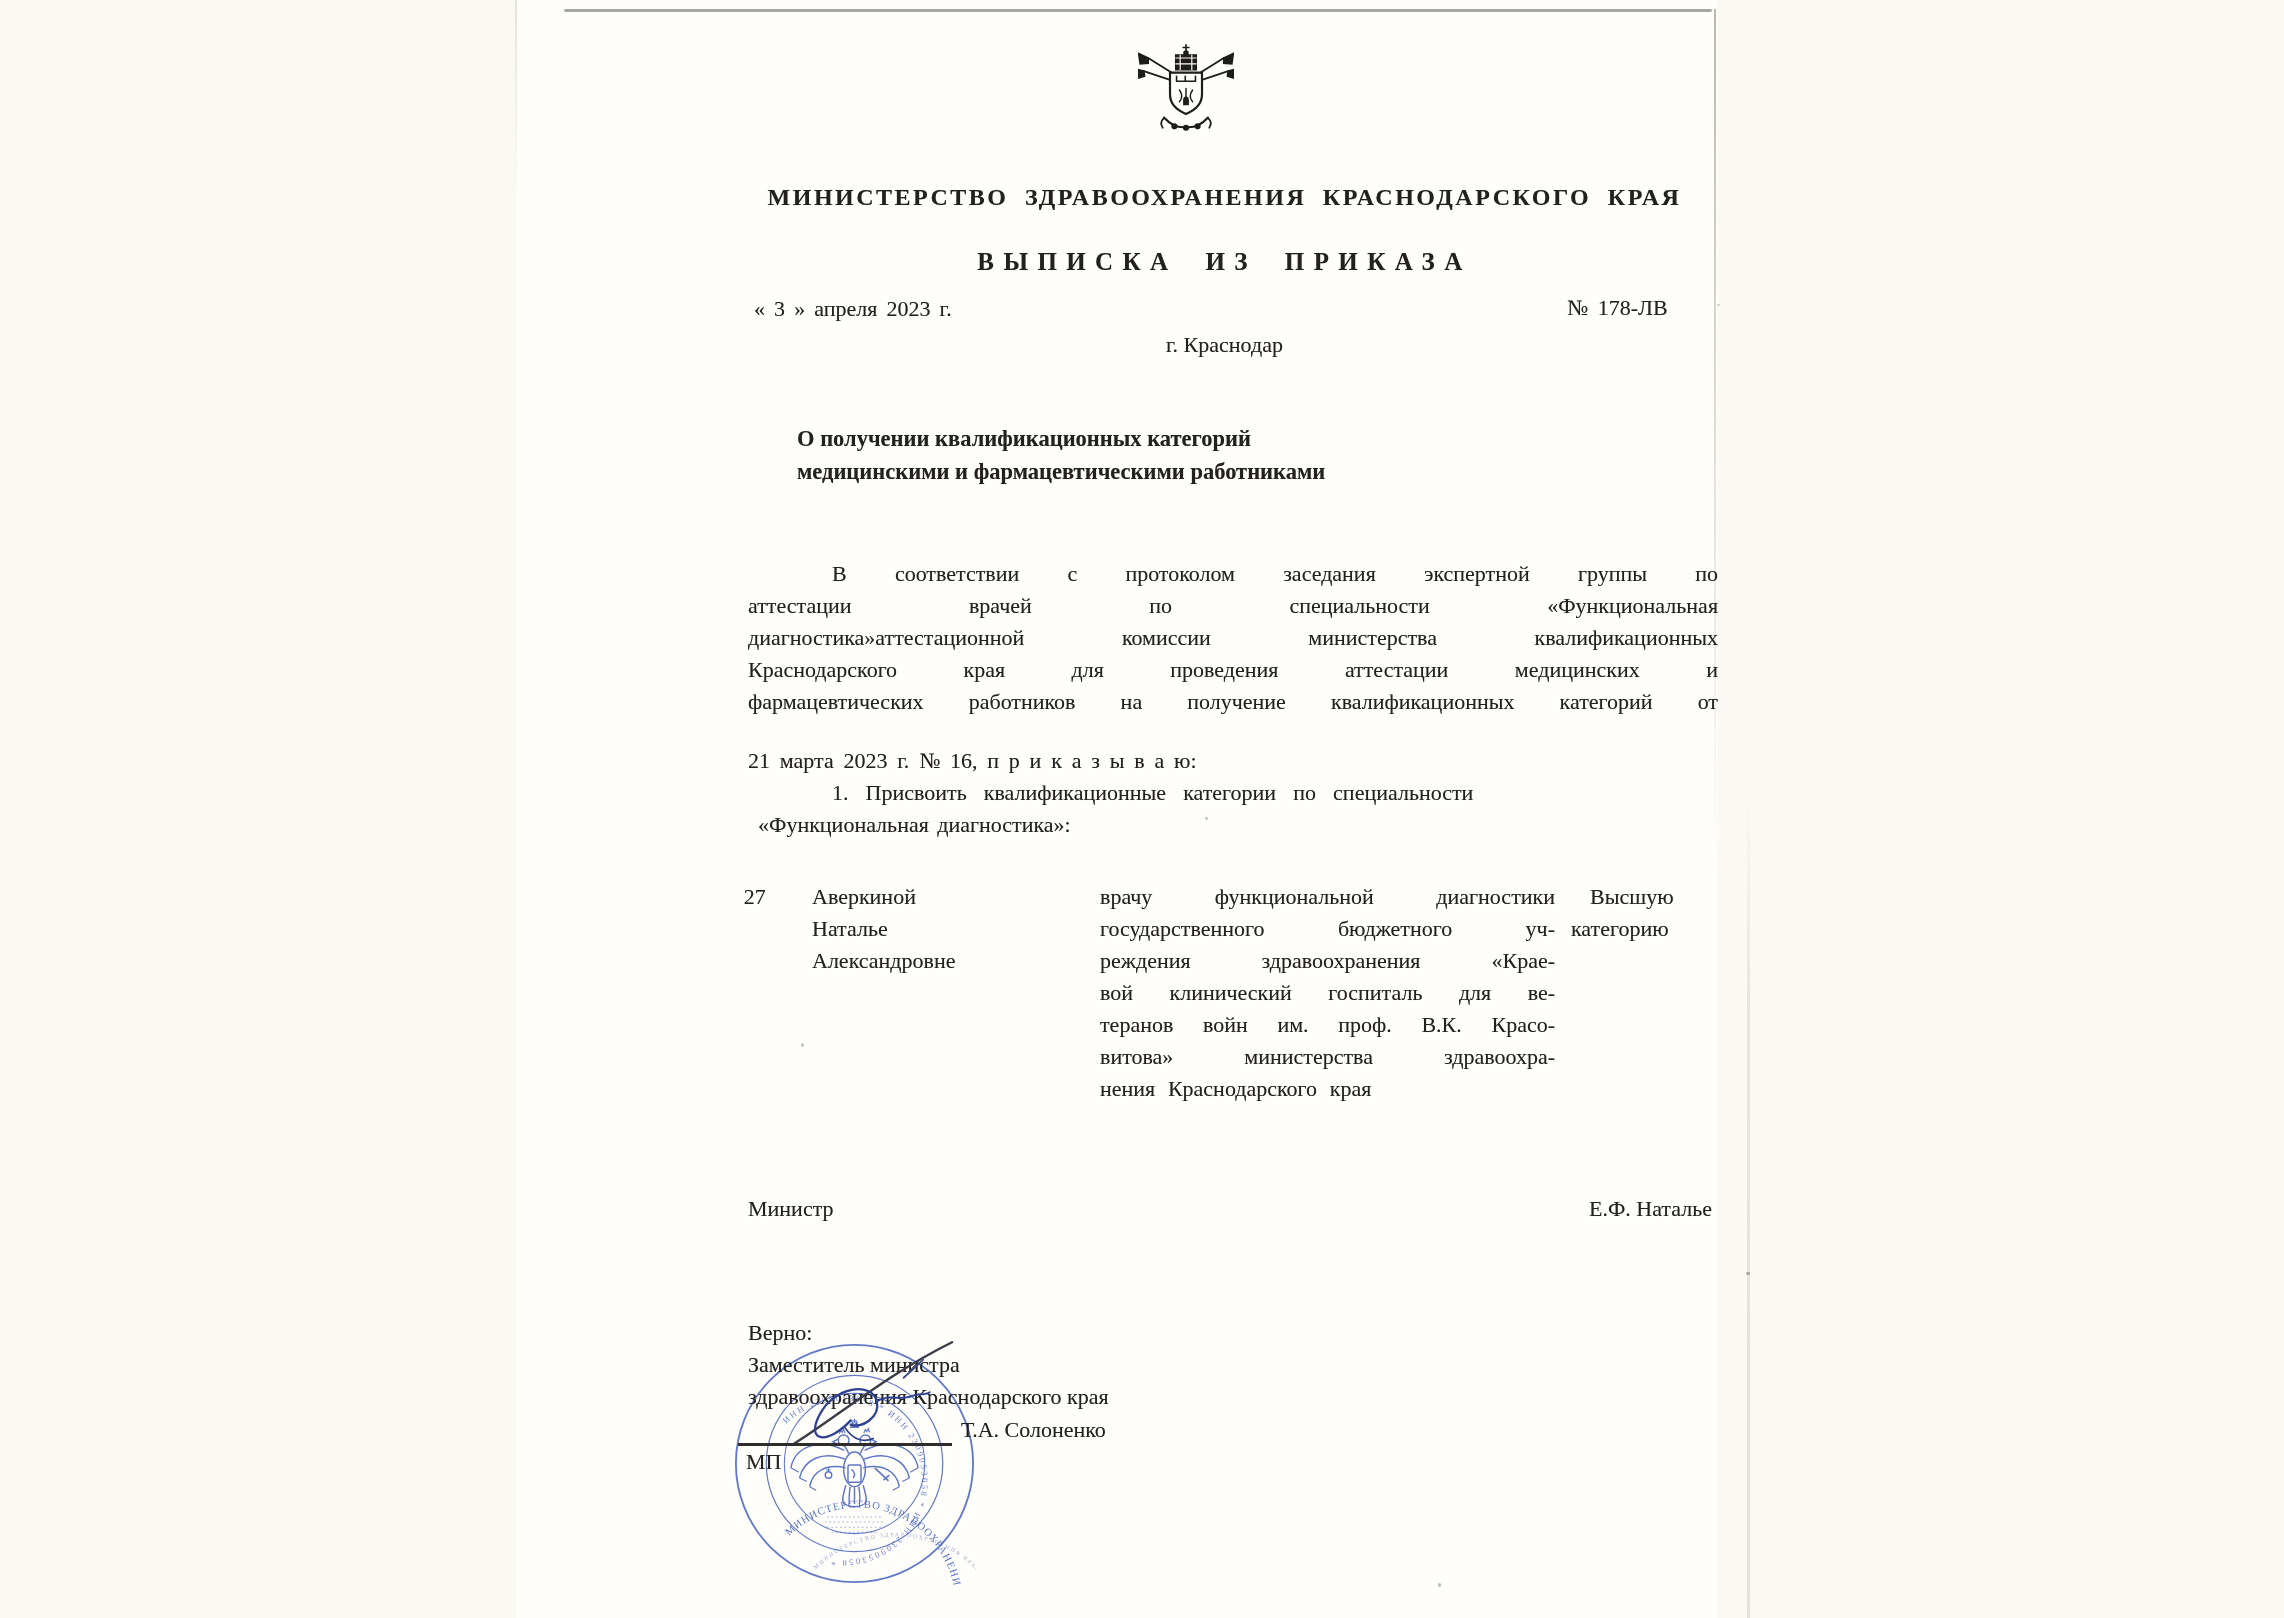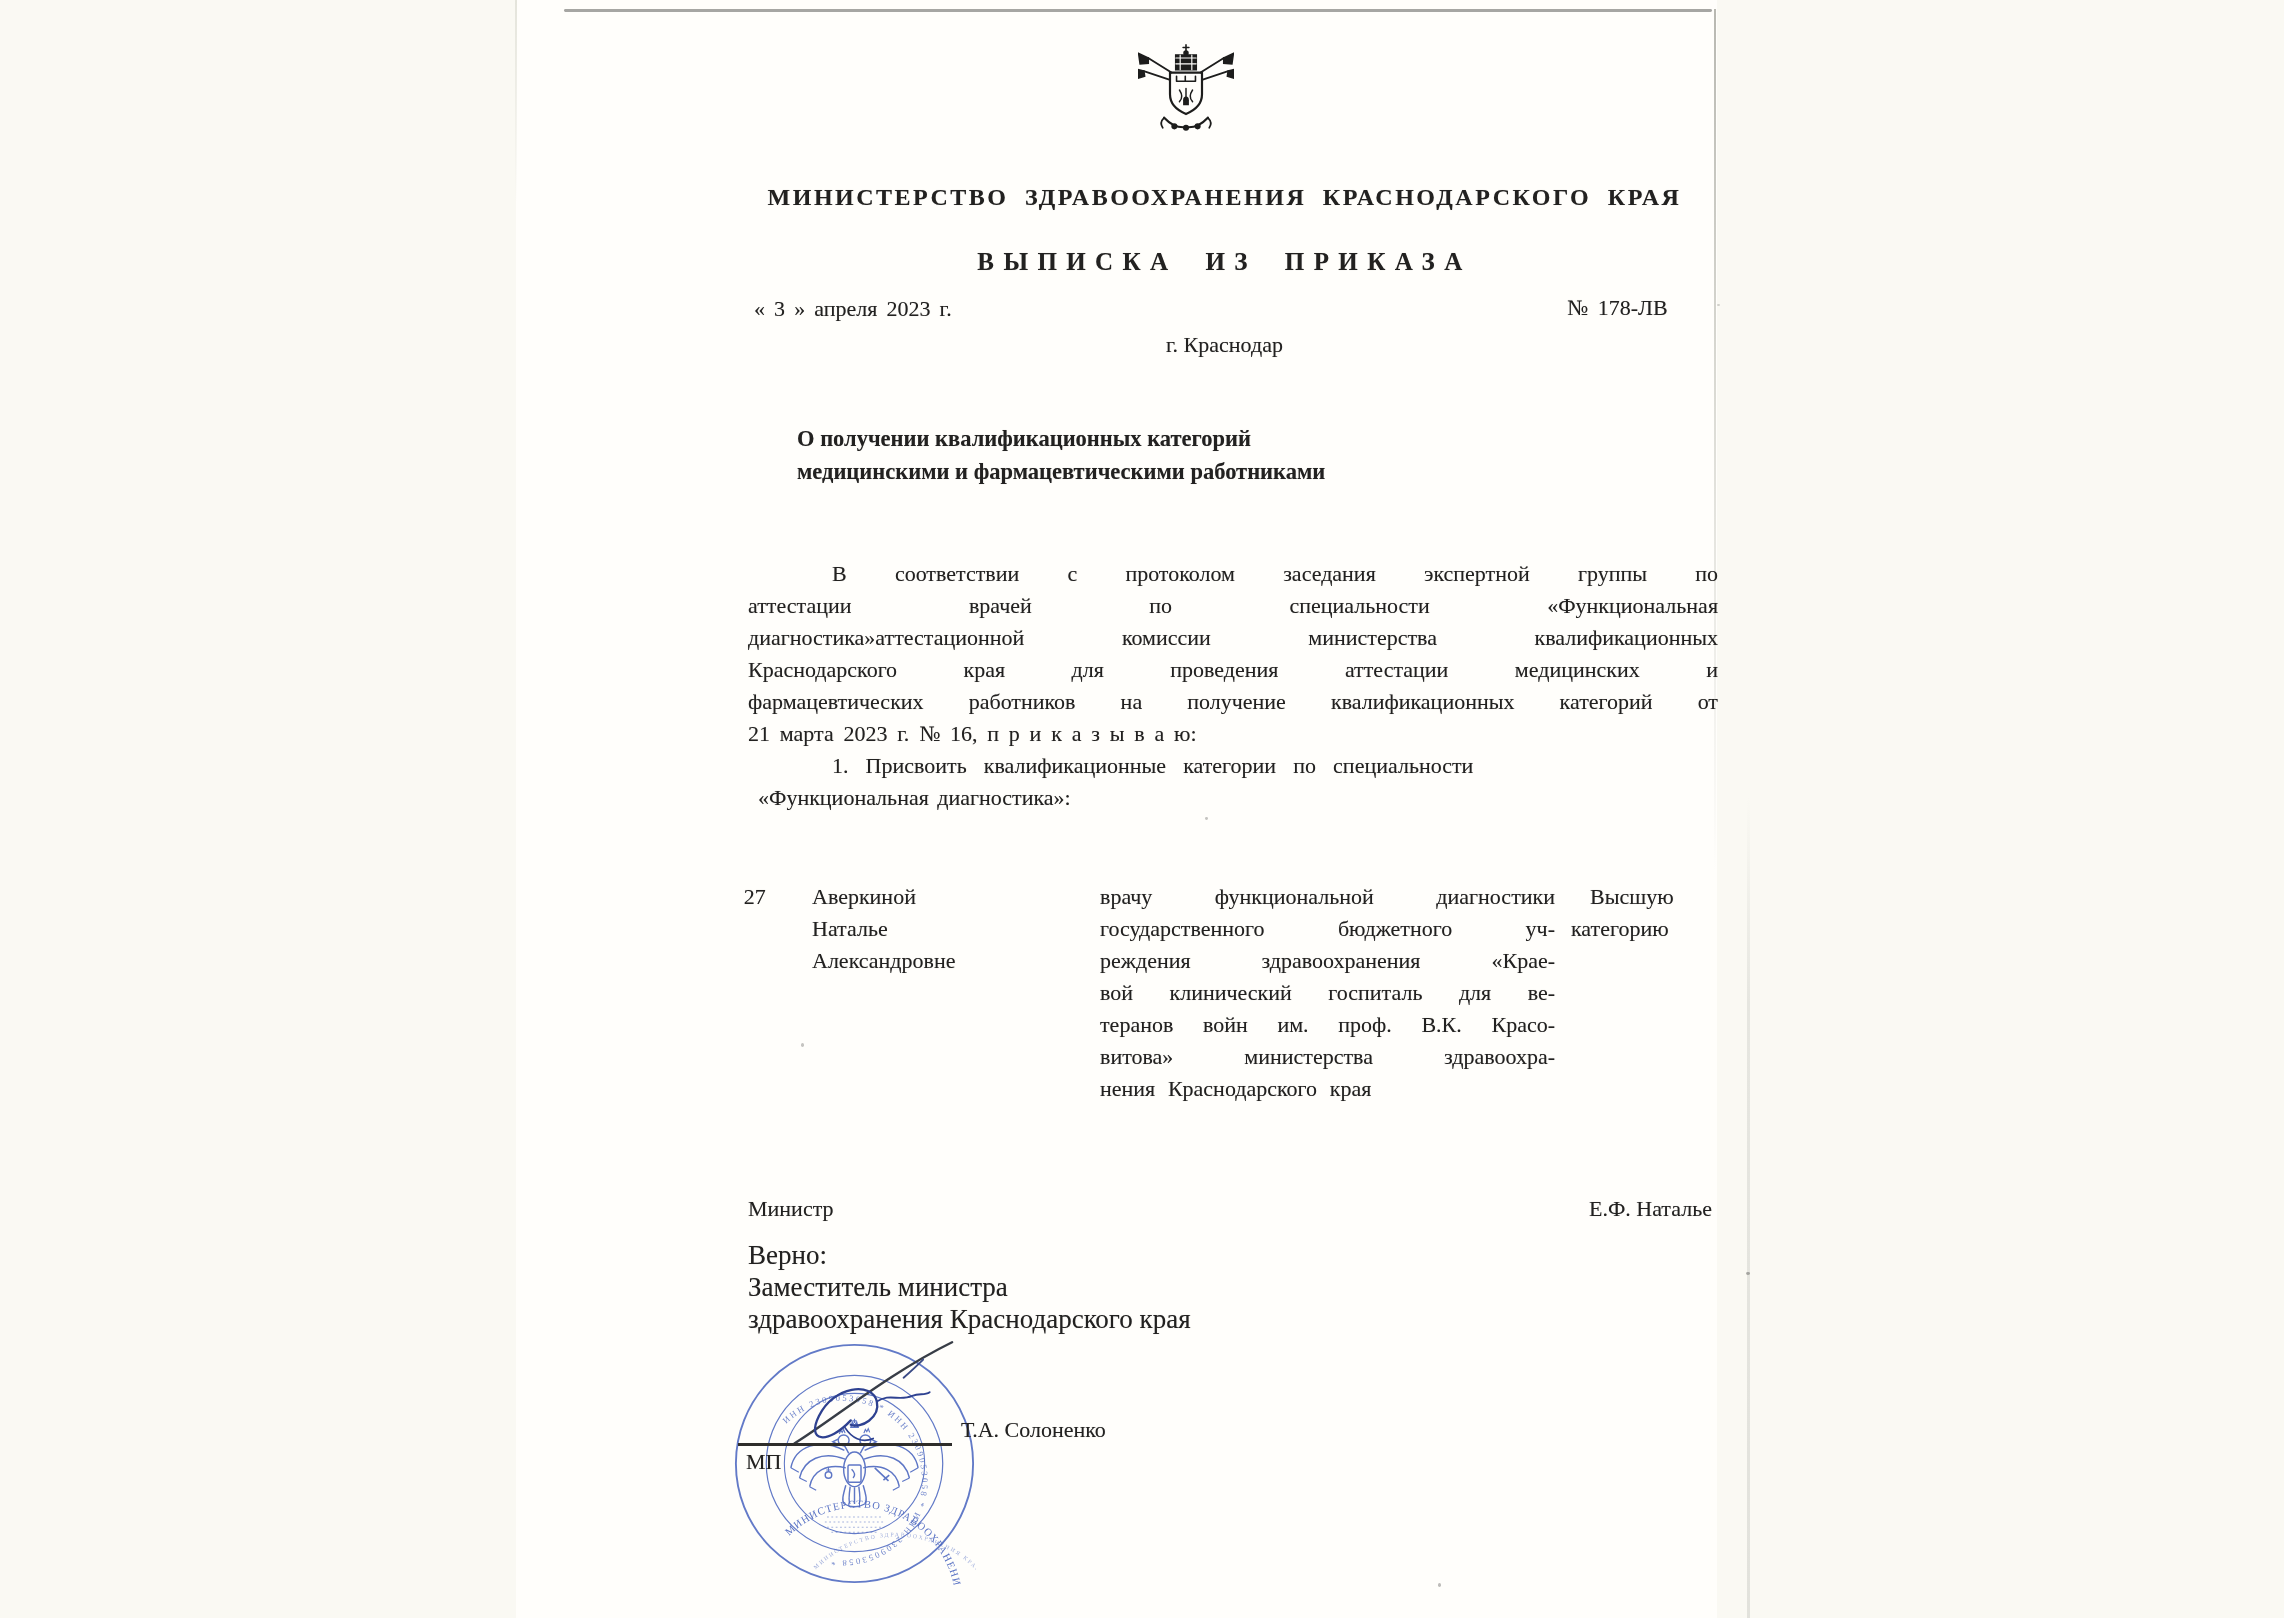--- a/index.html
+++ b/index.html
@@ -30,32 +30,32 @@
     left:728px;top:248px;width:993px;
     font-size:25px;font-weight:bold;letter-spacing:9.4px;word-spacing:12.3px;text-align:center;white-space:nowrap;
   }
   .date-line{left:754px;top:296px;font-size:22px;word-spacing:3.6px;}
   .number-line{left:1567px;top:295px;font-size:22px;word-spacing:4.3px;}
   .city-line{left:728px;top:332px;width:993px;font-size:22px;text-align:center;}
   .doc-title{left:797px;top:422px;width:899px;font-size:22.5px;font-weight:bold;line-height:33px;text-align:left;}
   .body-block{left:748px;top:558px;width:970px;font-size:22px;line-height:32px;}
   .jst{text-align:justify;text-align-last:justify;}
   .ind{text-indent:84px;}
-  .ln5{word-spacing:4.3px;}
+  .ln5{word-spacing:4.3px;margin-top:27px;}
   .ln6{padding-left:84px;word-spacing:11.6px;}
   .ln7{padding-left:10px;word-spacing:2.9px;}
   .table-block{left:748px;top:881px;width:970px;height:239px;font-size:22px;line-height:32px;}
   .col-num{position:absolute;left:-4.3px;top:0;}
   .col-name{position:absolute;left:64px;top:0;width:239px;}
   .col-pos{position:absolute;left:352px;top:0;width:455px;}
   .col-pos .last{word-spacing:7.2px;}
   .col-cat{position:absolute;left:823px;top:0;width:152px;}
   .col-cat .cat1{padding-left:19px;}
   .minister-row{left:748px;top:1196px;width:964px;font-size:22px;display:flex;justify-content:space-between;}
-  .verno-block{left:748px;top:1239px;font-size:27px;line-height:32px;}
+  .verno-block{left:748px;top:1317px;font-size:22px;line-height:32px;}
   .sig-line{left:738px;top:1443px;width:214px;height:2.9px;background:#2e2d2b;z-index:40;}
   .deputy-name{left:961px;top:1417px;font-size:22px;z-index:40;}
   .mp-label{left:746px;top:1449px;font-size:22px;z-index:40;}
   .stamp-wrap{left:733px;top:1342px;width:243px;height:243px;z-index:10;}
   .sig-wrap{left:781px;top:1335px;width:196px;height:123px;z-index:30;}
   .emblem-wrap{left:1138px;top:42px;width:96px;height:96px;}
   .speck{position:absolute;border-radius:50%;background:#6f6f6c;}
 </style>
 </head>
 <body>

